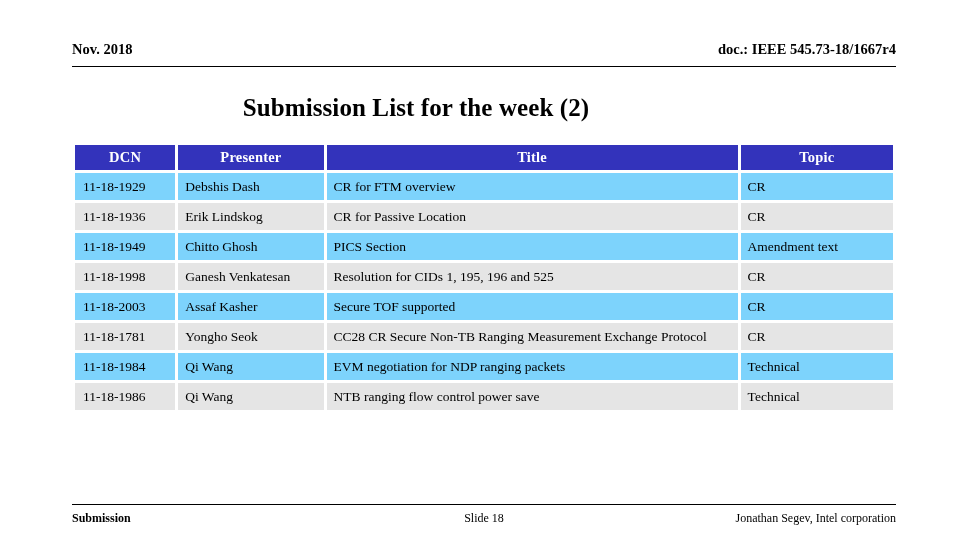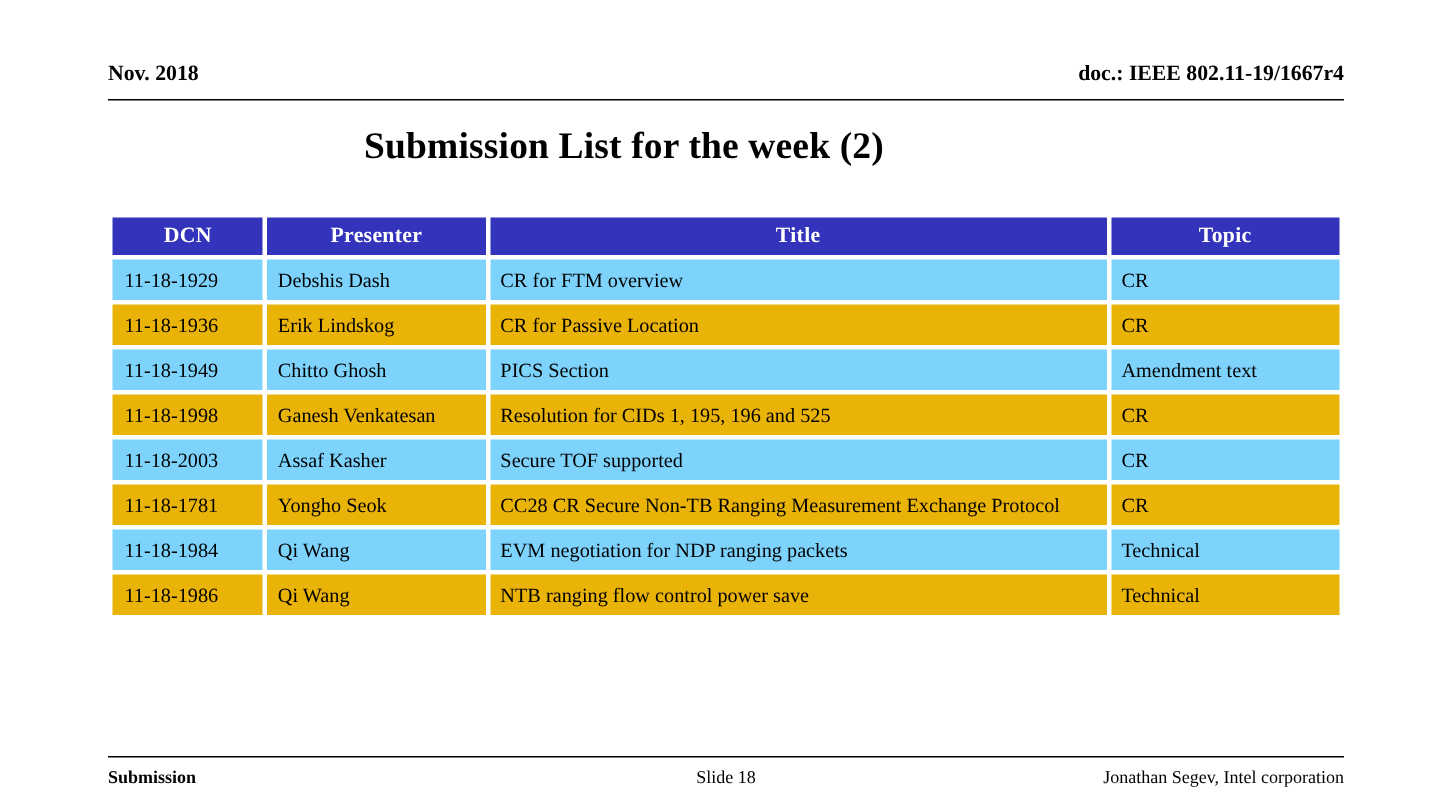--- a/index.html
+++ b/index.html
@@ -32,21 +32,21 @@
     font-size: 14.5px;
     font-weight: bold;
     line-height: 19px;
     white-space: nowrap;
   }
 
   
   .slide-title {
     position: absolute;
     left: 0;
-    top: 83px;
+    top: 93px;
     width: 832px;
     text-align: center;
     font-size: 25px;
     font-weight: bold;
     line-height: 30px;
     letter-spacing: 0.1px;
   }
 
   
   .submission-table {
@@ -75,21 +75,21 @@
     letter-spacing: 0.2px;
   }
   .submission-table td {
     font-size: 13.5px;
     line-height: 17px;
     padding: 5px 0 5px 7px;
     text-align: left;
     height: 16px;
   }
   .submission-table tr.row-odd td { background: #7dd3fc; }
-  .submission-table tr.row-even td { background: #eab308; }
+  .submission-table tr.row-even td { background: #e5e5e5; }
 
   .col-dcn    { width: 100px; }
   .col-pres   { width: 145px; }
   .col-title  { width: 410px; }
   .col-topic  { width: 152px; }
 
   td.cell-dcn { padding-left: 8px; }
 
   
   .slide-footer {
@@ -109,21 +109,21 @@
   }
   .slide-footer .ft-left  { left: 0; font-weight: bold; }
   .slide-footer .ft-center{ left: 50%; transform: translateX(-50%); }
   .slide-footer .ft-right { right: 0; }
 </style>
 </head>
 <body>
 
 <div class="slide-header">
   <div class="hdr-text">Nov. 2018</div>
-  <div class="hdr-text">doc.: IEEE 802.11-19/1667r4</div>
+  <div class="hdr-text">doc.: IEEE 545.73-18/1667r4</div>
 </div>
 
 <div class="slide-title">Submission List for the week (2)</div>
 
 <table class="submission-table">
   <colgroup>
     <col class="col-dcn">
       <col class="col-pres">
       <col class="col-title">
       <col class="col-topic">

